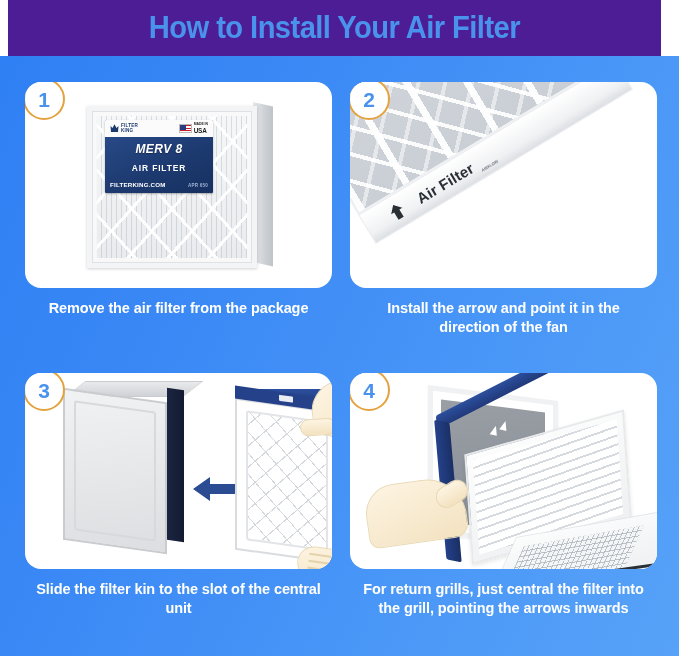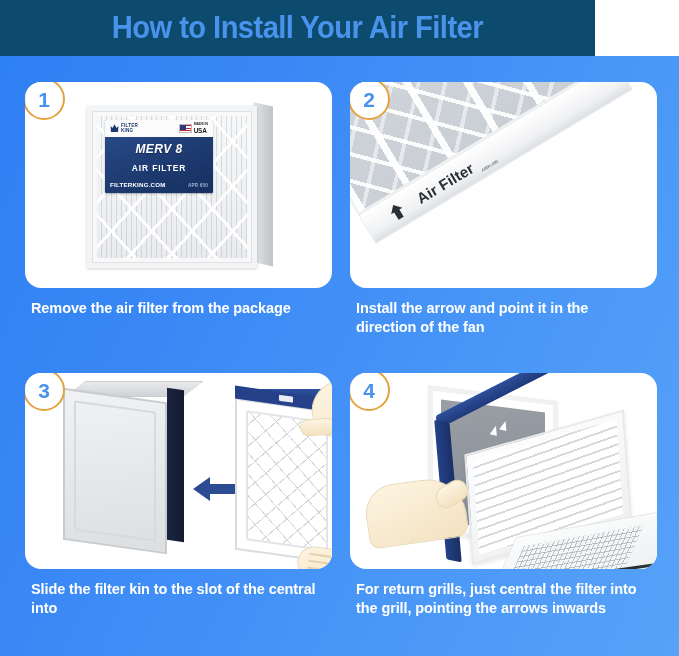--- a/index.html
+++ b/index.html
@@ -6,22 +6,22 @@
   html,body { width:679px; height:656px; }
   body {
     font-family:"Liberation Sans", sans-serif;
     background:#ffffff;
     overflow:hidden;
     position:relative;
   }
 
   
   .title-band{
-    position:absolute; left:0; top:0; width:595px; height:56px;
-    background:#0c4a6e;
+    position:absolute; left:8px; top:0; width:653px; height:56px;
+    background:#4c1d95;
     display:flex; align-items:center; justify-content:center;
   }
   .title-text{
     font-family:"Liberation Sans", sans-serif;
     font-weight:bold;
     font-size:31px;
     letter-spacing:-0.6px;
     color:#4a93ec;
     white-space:nowrap;
     transform:scaleX(0.94);
@@ -61,20 +61,21 @@
     background:#ffffff;
     border:2.5px solid #e4a23f;
     display:flex; align-items:center; justify-content:center;
     font-size:21px; font-weight:bold; color:#4a93ec;
     z-index:9;
     line-height:1;
   }
 
   .caption{
     margin-top:11px;
+    text-align:center;
     color:#ffffff;
     font-size:14.5px;
     font-weight:bold;
     line-height:1.32;
     padding:0 6px;
     letter-spacing:-0.1px;
   }
 
   .stage{ position:absolute; inset:0; }
 
@@ -465,21 +466,21 @@
               <div class="filt3-mesh"></div>
             </div>
 
             <div class="filt3-topcap"></div>
           </div>
 
           <div class="hand-top"></div>
           <div class="hand-bot"></div>
         </div>
       </div>
-      <div class="caption">Slide the filter kin to the slot of the central into</div>
+      <div class="caption">Slide the filter kin to the slot of the central unit</div>
     </div>
 
     <div class="panel row2">
       <div class="card">
         <div class="badge">4</div>
         <div class="stage">
 
           <div class="grill-back">
             <div class="grill-hole"></div>
           </div>

